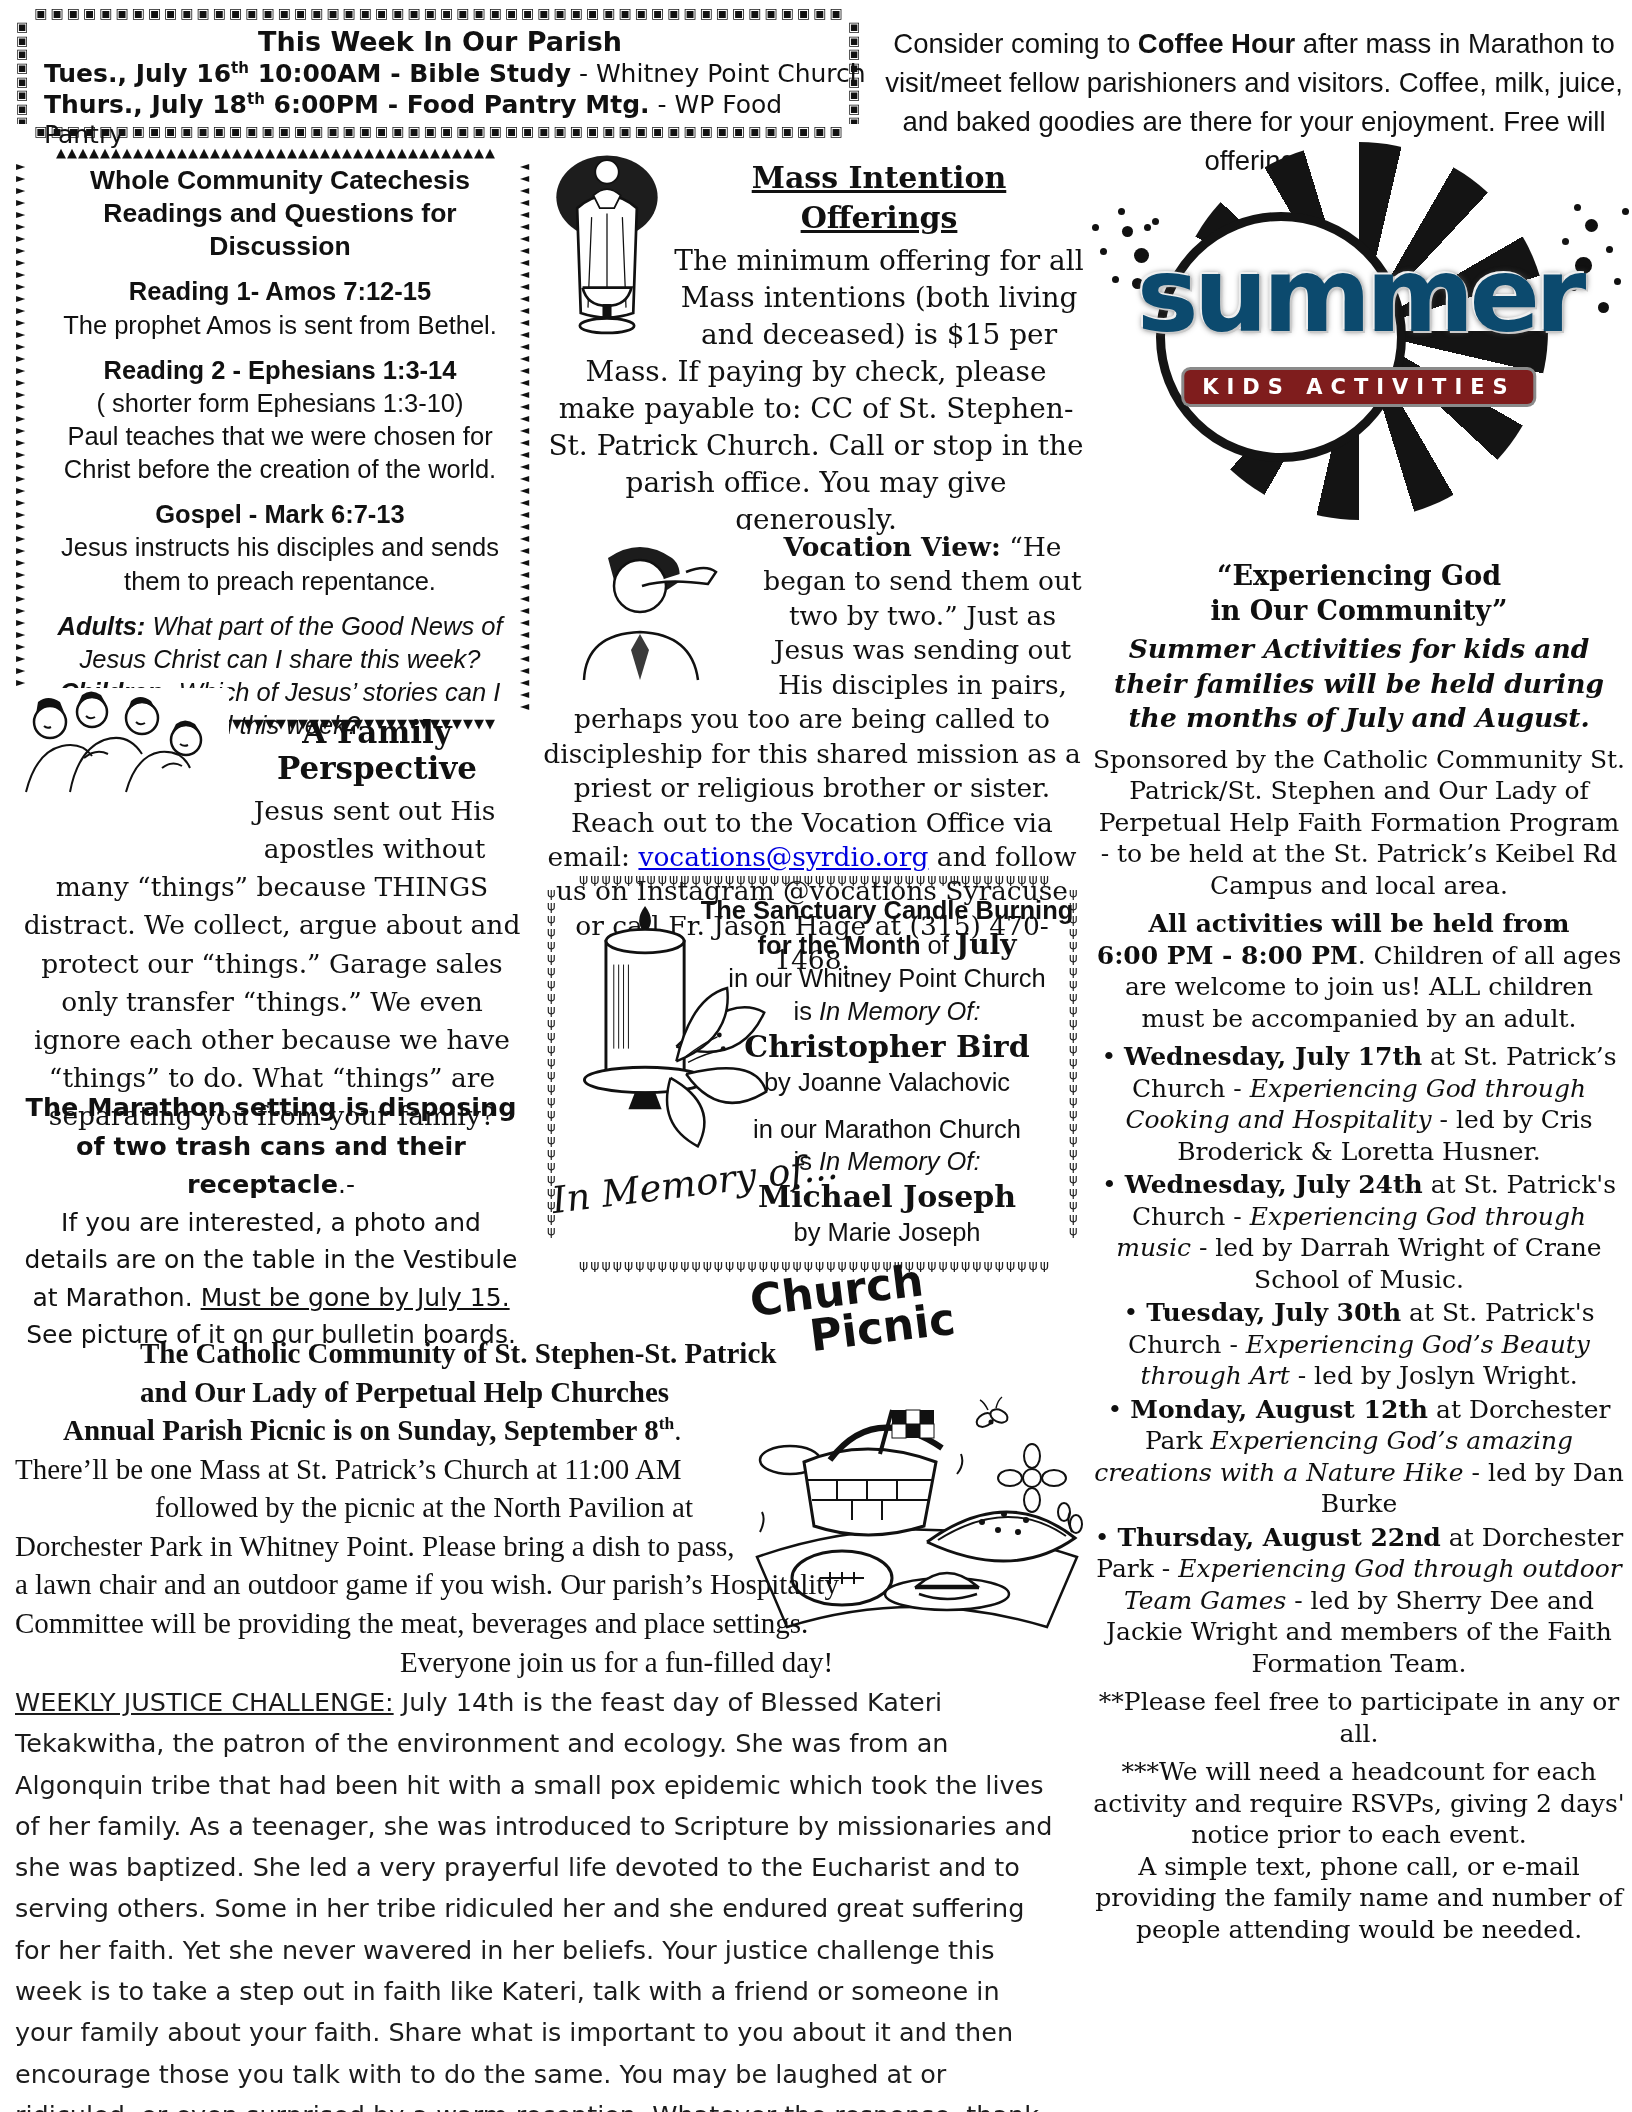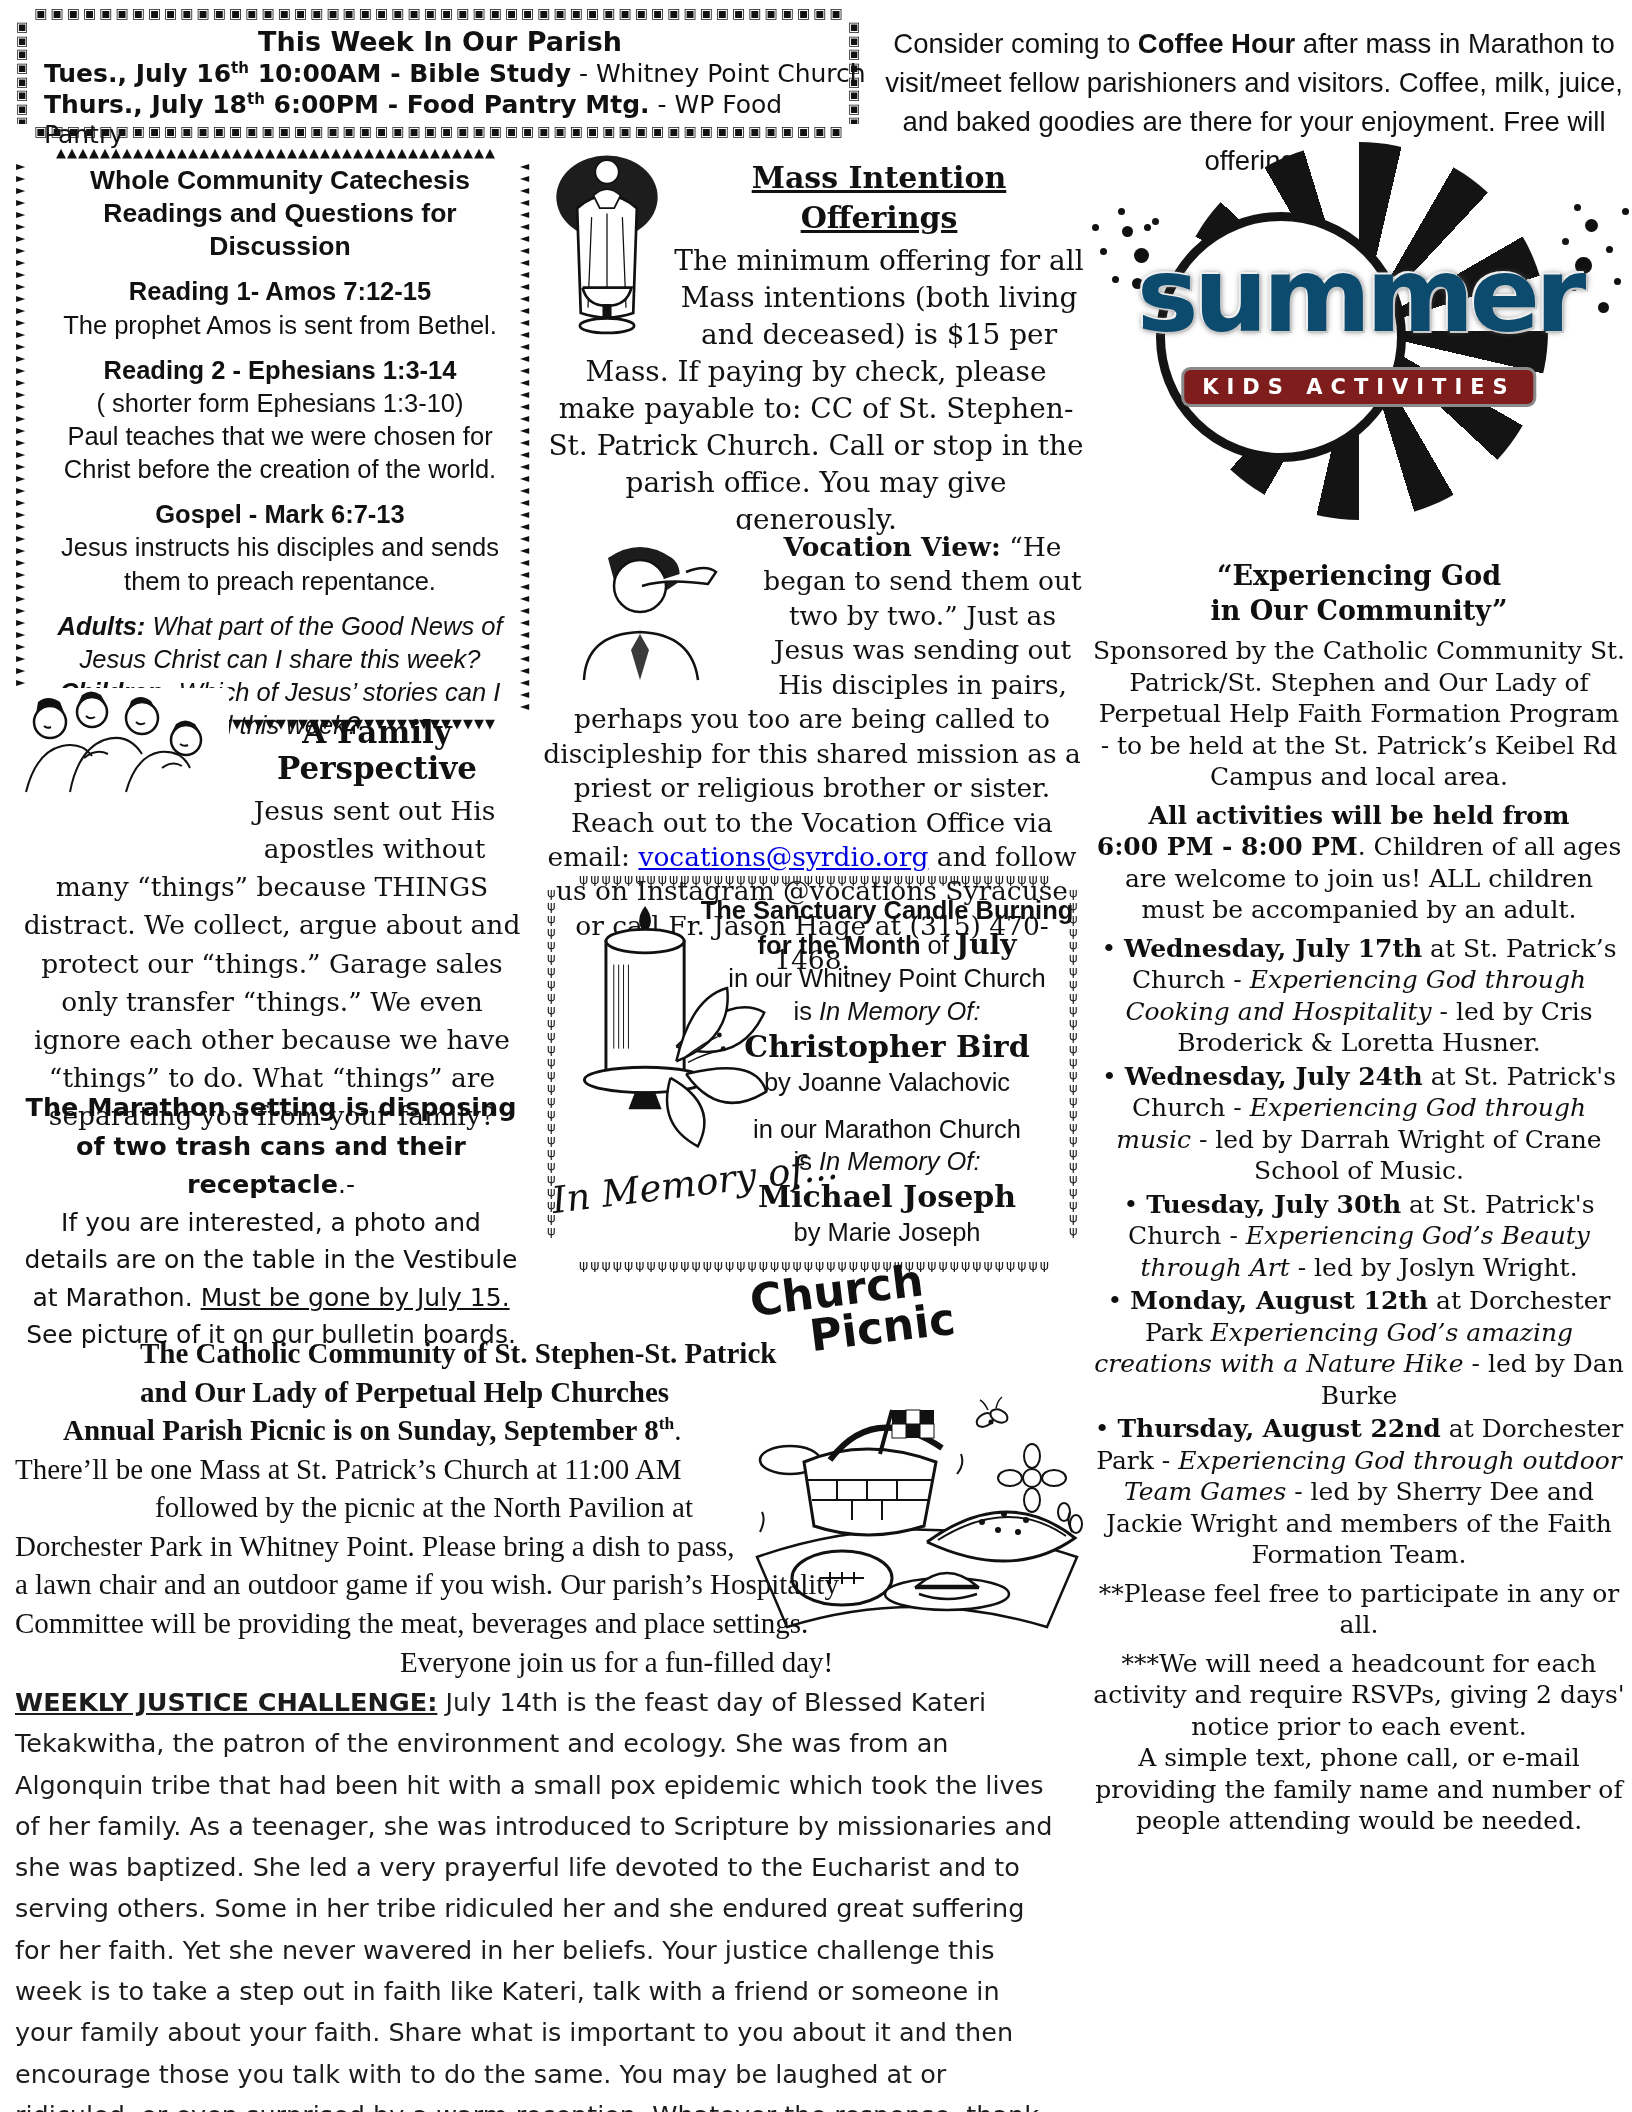--- a/index.html
+++ b/index.html
@@ -87,21 +87,21 @@
                font-family:"Liberation Serif",serif;font-size:29px;line-height:1.33;}
   #picnic-text .b1{font-weight:bold;margin-left:125px;}
   #picnic-text .b2{font-weight:bold;margin-left:125px;}
   #picnic-text .b3{font-weight:bold;margin-left:48px;}
   #picnic-text .n2{margin-left:140px;}
   #picnic-text .n6{margin-left:385px;}
 
   
   #justice{position:absolute;left:15px;top:1682px;width:1048px;
            font-family:"DejaVu Sans",sans-serif;font-size:25.5px;line-height:1.62;color:#1c1c1c;}
-  #justice .head{font-weight:bold;text-decoration:underline;}
+  #justice .head{font-weight:normal;text-decoration:underline;}
 
   
   #summer-col{position:absolute;left:1092px;top:148px;width:534px;text-align:center;}
   #logo{position:relative;height:408px;}
   #burst{position:absolute;left:78px;top:-6px;width:378px;height:378px;border-radius:50%;
          background:repeating-conic-gradient(#141414 0deg 13deg,#ffffff 13deg 30deg);}
   #burst-ring{position:absolute;left:64px;top:64px;width:250px;height:250px;border-radius:50%;
               background:#fff;border:9px solid #141414;box-sizing:border-box;}
   .spl{position:absolute;width:7px;height:7px;border-radius:50%;background:#161616;}
   #spl1{left:60px;top:70px;box-shadow:-28px 10px 0 2px #111,-52px 30px 0 #111,-14px 34px 0 4px #111,
@@ -364,20 +364,21 @@
   <div id="logo">
     <div id="burst"></div>
     <div id="burst-ring"></div>
     <div class="spl" id="spl1"></div>
     <div class="spl" id="spl2"></div>
     <div id="summer-word">summer</div>
     <div id="kids-bar">KIDS ACTIVITIES</div>
   </div>
   <div class="rc">
     <p class="h1"><span>“Experiencing God</span><br><span>in Our Community”</span></p>
+    <p class="h2">Summer Activities for kids and their families will be held during the months of July and August.</p>
     <p>Sponsored by the Catholic Community St. Patrick/St. Stephen and Our Lady of Perpetual Help Faith Formation Program - to be held at the St. Patrick’s Keibel Rd Campus and local area.</p>
     <p>
       <span class="b">All activities will be held from</span><br>
       <span class="b">6:00 PM - 8:00 PM</span><span>. Children of all ages are welcome to join us! ALL children must be accompanied by an adult.</span>
     </p>
     <p class="ev"><span>•</span> <span class="b">Wednesday, July 17th</span><span> at St. Patrick’s Church - </span><span class="i">Experiencing God through Cooking and Hospitality</span><span> - led by Cris Broderick &amp; Loretta Husner.</span></p>
     <p class="ev"><span>•</span> <span class="b">Wednesday, July 24th</span><span> at St. Patrick's Church - </span><span class="i">Experiencing God through music</span><span> - led by Darrah Wright of Crane School of Music.</span></p>
     <p class="ev"><span>•</span> <span class="b">Tuesday, July 30th</span><span> at St. Patrick's Church - </span><span class="i">Experiencing God’s Beauty through Art</span><span> - led by Joslyn Wright.</span></p>
     <p class="ev"><span>•</span> <span class="b">Monday, August 12th</span><span> at Dorchester Park </span><span class="i">Experiencing God’s amazing creations with a Nature Hike</span><span> - led by Dan Burke</span></p>
     <p class="ev"><span>•</span> <span class="b">Thursday, August 22nd</span><span> at Dorchester Park - </span><span class="i">Experiencing God through outdoor Team Games</span><span> - led by Sherry Dee and Jackie Wright and members of the Faith Formation Team.</span></p>

